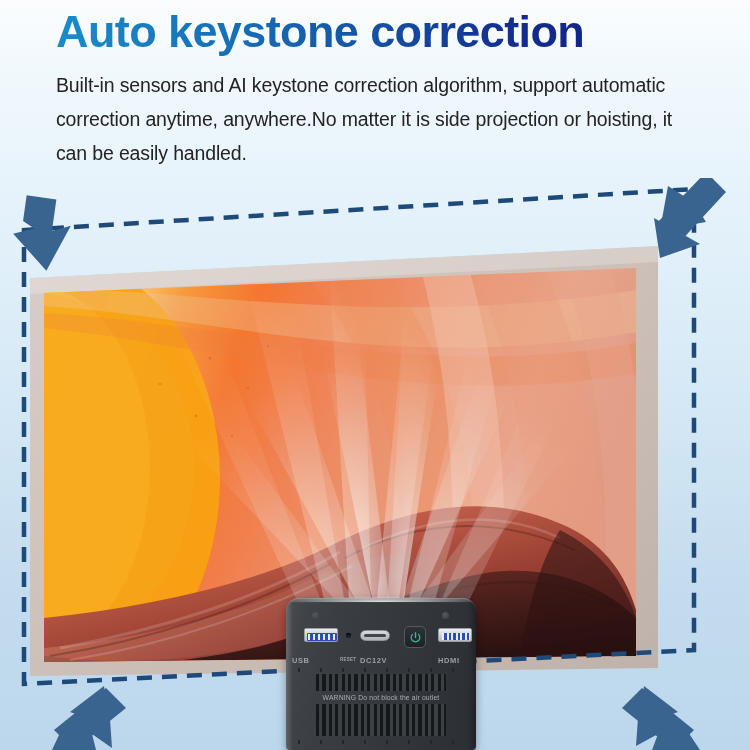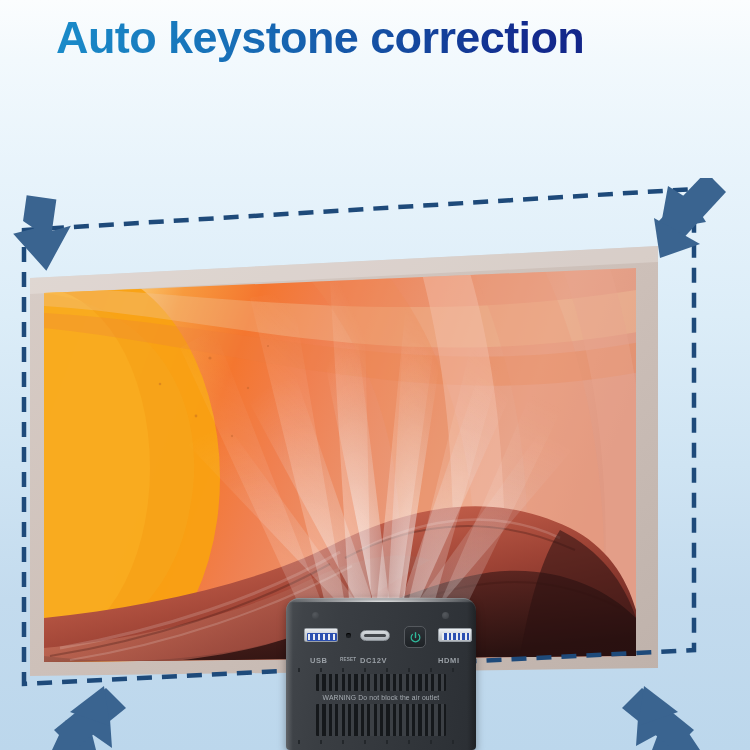--- a/index.html
+++ b/index.html
@@ -6,21 +6,21 @@
   html,body { width:750px; height:750px; overflow:hidden; }
   body {
     font-family:"Liberation Sans", sans-serif;
     background:linear-gradient(180deg,#fbfdfe 0%,#f2f9fd 8%,#e7f3fb 24%,#dcedf8 42%,#cfe4f3 62%,#c3dbee 80%,#bcd7ec 100%);
     position:relative;
   }
 
   
   #header { position:absolute; left:0; top:0; width:750px; height:178px; }
   #title {
-    position:absolute; left:56px; top:12px;
+    position:absolute; left:56px; top:6px;
     font-size:45px; font-weight:bold; letter-spacing:-0.6px;
     white-space:nowrap;
     background:linear-gradient(90deg,#1a8bc9 0%,#1879bd 22%,#1663b0 45%,#14479e 68%,#132c8f 88%,#122589 100%);
     -webkit-background-clip:text; background-clip:text;
     -webkit-text-fill-color:transparent; color:transparent;
   }
   #subtitle {
     position:absolute; left:56px; top:68px; width:645px;
     font-size:19.5px; line-height:34px; color:#232323;
     letter-spacing:-0.15px;
@@ -85,21 +85,21 @@
     position:absolute; left:152px; top:2px; width:34px; height:14px;
     background:linear-gradient(180deg,#eef1f4 0%,#d2d7dc 45%,#b3b9bf 100%);
     border-radius:2px; border:1px solid #9aa0a6; overflow:hidden;
   }
   .hdmi-inner { position:absolute; left:3px; top:4px; width:28px; height:7px;
     background:repeating-linear-gradient(90deg,#e9edf2 0 2px,#2c50b2 2px 4.5px); }
 
   .port-labels { position:absolute; left:0; top:58px; width:190px; height:14px;
     font-size:7.5px; color:#9aa0a6; letter-spacing:.6px; font-weight:bold; }
   .lbl { position:absolute; white-space:nowrap; }
-  .lbl-usb { left:24px; }
+  .lbl-usb { left:6px; }
   .lbl-reset { left:54px; font-size:4.6px; letter-spacing:.2px; top:1px; }
   .lbl-dc { left:74px;text-align:right; }
   .lbl-hdmi { left:152px; }
 
   .vent-grill { position:absolute; left:30px; top:76px; width:130px; height:17px;
     background:repeating-linear-gradient(90deg,#15181b 0 3.2px,#3c4045 3.2px 6.4px);
     border-radius:1px; }
   .warn-text { position:absolute; left:0; top:96px; width:190px; text-align:center;
     font-size:6.8px; color:#a8aeb4; letter-spacing:.15px; white-space:nowrap; }
   .vent-grill2 { position:absolute; left:30px; top:106px; width:130px; height:32px;
@@ -109,20 +109,21 @@
     background:repeating-linear-gradient(90deg,#23272b 0 2.5px,transparent 2.5px 22px); }
 
   .glow-top { position:absolute; left:0; top:-2px; width:190px; height:6px;
     background:radial-gradient(ellipse at 50% 100%,rgba(255,255,255,.85),rgba(255,255,255,0) 70%); }
 </style>
 </head>
 <body>
 
 <div id="header">
   <div id="title">Auto keystone correction</div>
+  <div id="subtitle">Built-in sensors and AI keystone correction algorithm, support automatic correction anytime, anywhere.No matter  it is side projection or hoisting, it can be easily handled.</div>
 </div>
 
 <div id="scene">
 
   <svg id="screen-wrap" viewBox="0 0 750 572">
     <defs>
 
       <linearGradient id="rockTop" x1="0" y1="0" x2="1" y2="0.25">
         <stop offset="0%" stop-color="#f8a314"></stop>
         <stop offset="9%" stop-color="#f9ad2c"></stop>

